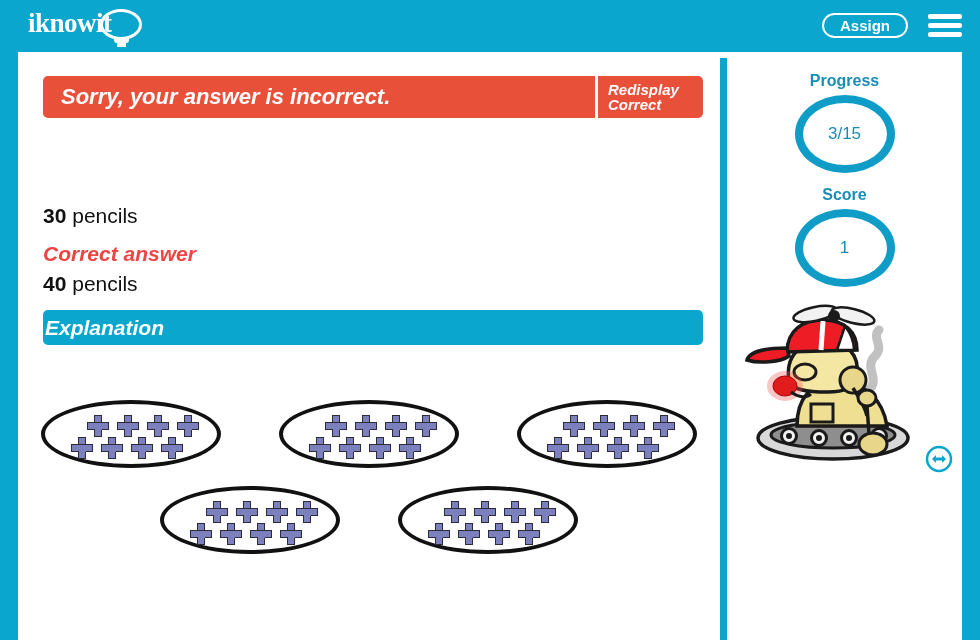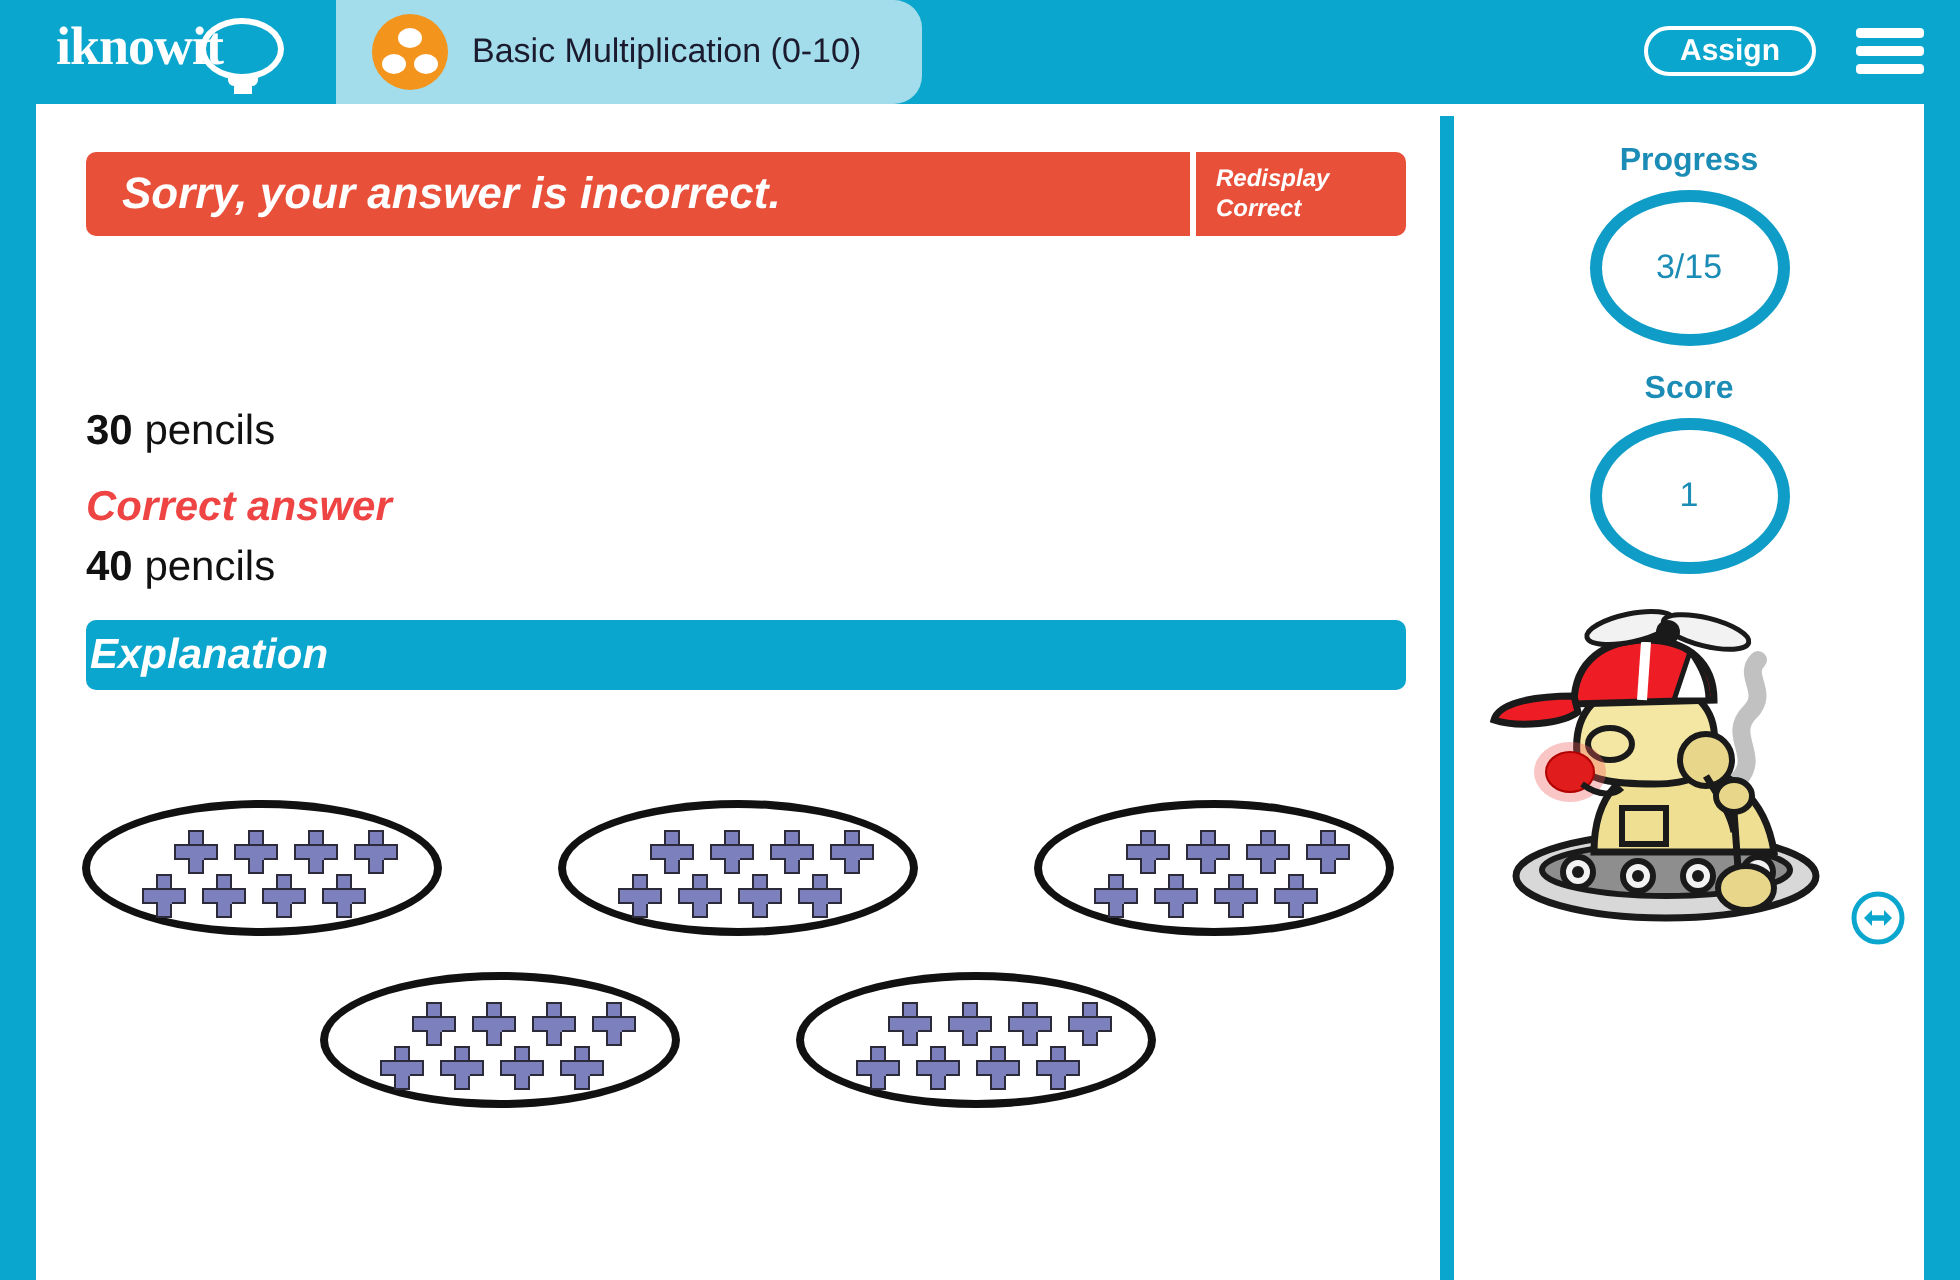--- a/index.html
+++ b/index.html
@@ -190,21 +190,21 @@
     border-radius: 0 5px 5px 0;
     display: flex;
     flex-direction: column;
     align-items: flex-start;
     justify-content: center;
     padding-left: 10px;
     box-sizing: border-box;
     cursor: pointer;
   }
   .redisplay-btn span {
-    font-size: 12px;
+    font-size: 15px;
     font-style: italic;
     font-weight: bold;
     color: #ffffff;
     line-height: 15px;
     white-space: nowrap;
   }
 
   .ans-block { position: absolute; left: 25px; }
   .ans-label {
     font-size: 21px;
@@ -305,21 +305,21 @@
     width: 100%;
     text-align: center;
     font-size: 16px;
     font-weight: bold;
     color: #1b8cb5;
   }
   .ring {
     position: relative;
     width: 100px; height: 78px;
     margin: 5px auto 0;
-    border: 6px solid #14b8a6;
+    border: 8px solid #14b8a6;
     border-radius: 50%;
     box-sizing: border-box;
     display: flex;
     align-items: center;
     justify-content: center;
   }
   .ring span {
     font-size: 17px;
     color: #1b8cb5;
   }
@@ -346,28 +346,20 @@
 
   <div class="header" style="background: rgb(10, 166, 205);">
 
     <div class="logo-wrap">
       <div class="logo-text">iknowit</div>
       <div class="logo-bulb"></div>
       <div class="logo-bulb-base"></div>
       <div class="logo-bulb-stem"></div>
     </div>
 
-    <div class="title-pill" style="background: rgb(163, 220, 234);">
-      <div class="title-icon" style="background: rgb(243, 148, 29);">
-        <i class="d1"></i>
-          <i class="d2"></i>
-          <i class="d3"></i>
-      </div>
-      <div class="title-text">Basic Multiplication  (0-10)</div>
-    </div>
 
     <div class="assign-btn">Assign</div>
 
     <div class="hamburger">
       <span></span>
         <span></span>
         <span></span>
     </div>
   </div>
 

